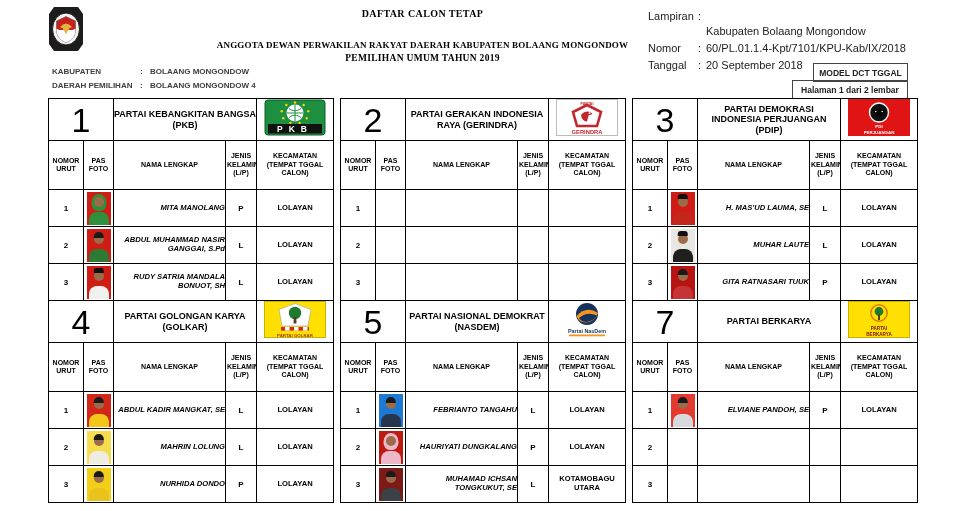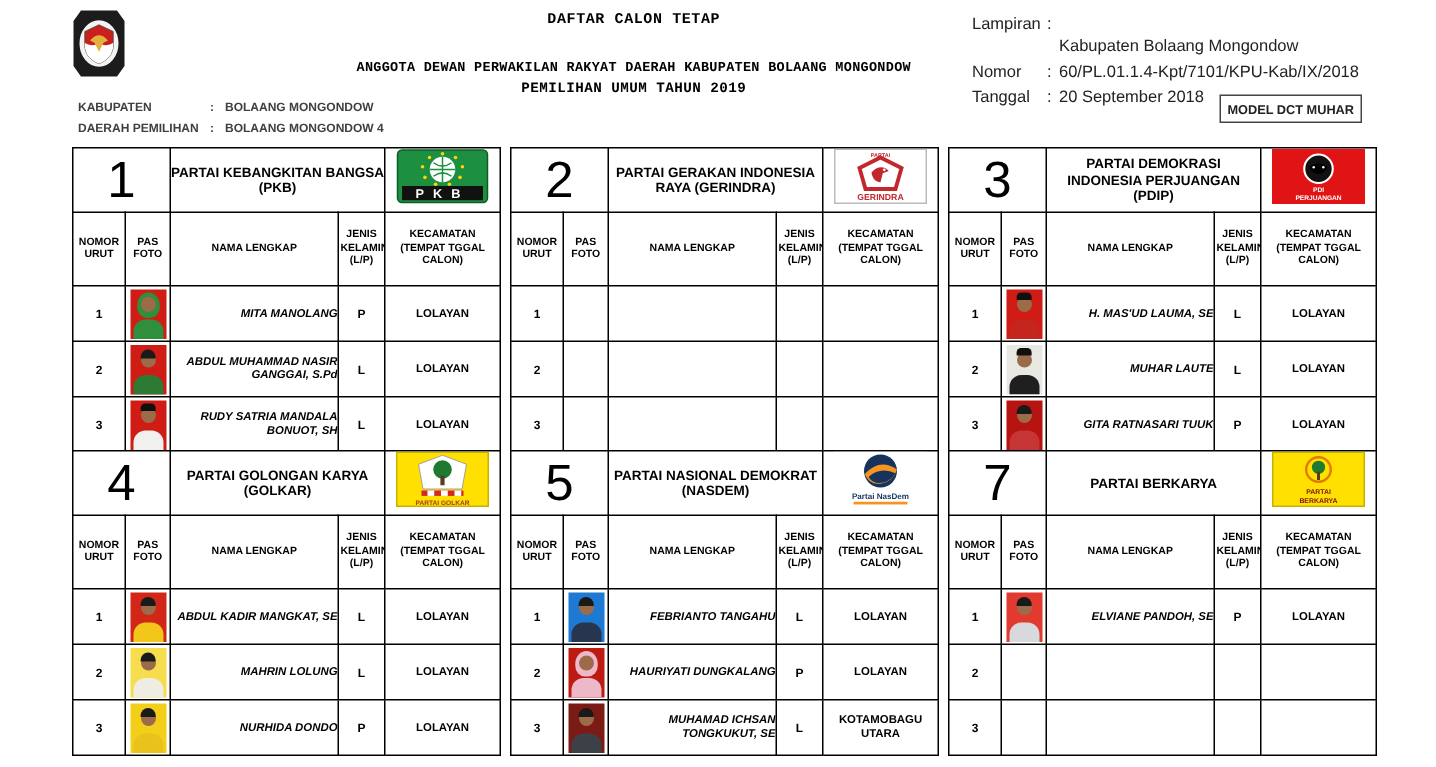--- a/index.html
+++ b/index.html
@@ -2,21 +2,21 @@
 <html><head>
 <meta charset="utf-8">
 <style>
   html,body{margin:0;padding:0;background:#fff;}
   .sheet{position:relative;width:957px;height:511px;background:#ffffff;overflow:hidden;
          font-family:"Liberation Sans",sans-serif;color:#000;}
 
   
   .kpu-logo{position:absolute;left:46px;top:5px;width:40px;height:48px;}
   .doc-title{position:absolute;left:150px;top:8px;width:545px;text-align:center;
-             font-family:Liberation Mono, monospace;font-weight:bold;}
+             font-family:Liberation Serif, serif;font-weight:bold;}
   .doc-title .t1{font-size:10px;letter-spacing:.4px;}
   .doc-title .t2{font-size:9px;margin-top:21px;letter-spacing:.2px;}
   .doc-title .t3{font-size:9.5px;margin-top:3px;letter-spacing:.3px;}
 
   .lamp-block{position:absolute;left:648px;top:9px;font-size:11px;line-height:15px;color:#222;}
   .lamp-row{display:grid;grid-template-columns:50px 8px auto;}
   .lamp-row.gap{margin-top:2px;}
   .lamp-indent{grid-column:3;}
 
   .kab-block{position:absolute;left:52px;top:65px;font-size:8px;font-weight:bold;color:#404040;line-height:14px;}
@@ -112,21 +112,22 @@
       <span>:</span>
       <span>BOLAANG MONGONDOW</span>
     </div>
     <div class="kab-row">
       <span>DAERAH PEMILIHAN</span>
       <span>:</span>
       <span>BOLAANG MONGONDOW  4</span>
     </div>
   </div>
 
-  <div class="model-box">MODEL DCT MUHAR</div>
+  <div class="model-box">MODEL DCT TGGAL</div>
+  <div class="hal-box">Halaman  1  dari  2 lembar</div>
 
   <div id="tables-root">
   <div class="party-table" style="left: 0px; top: 0px;">
     <table>
       <colgroup>
             <col class="c-no">
             <col class="c-foto">
             <col class="c-nama">
             <col class="c-jenis">
             <col class="c-kec">

